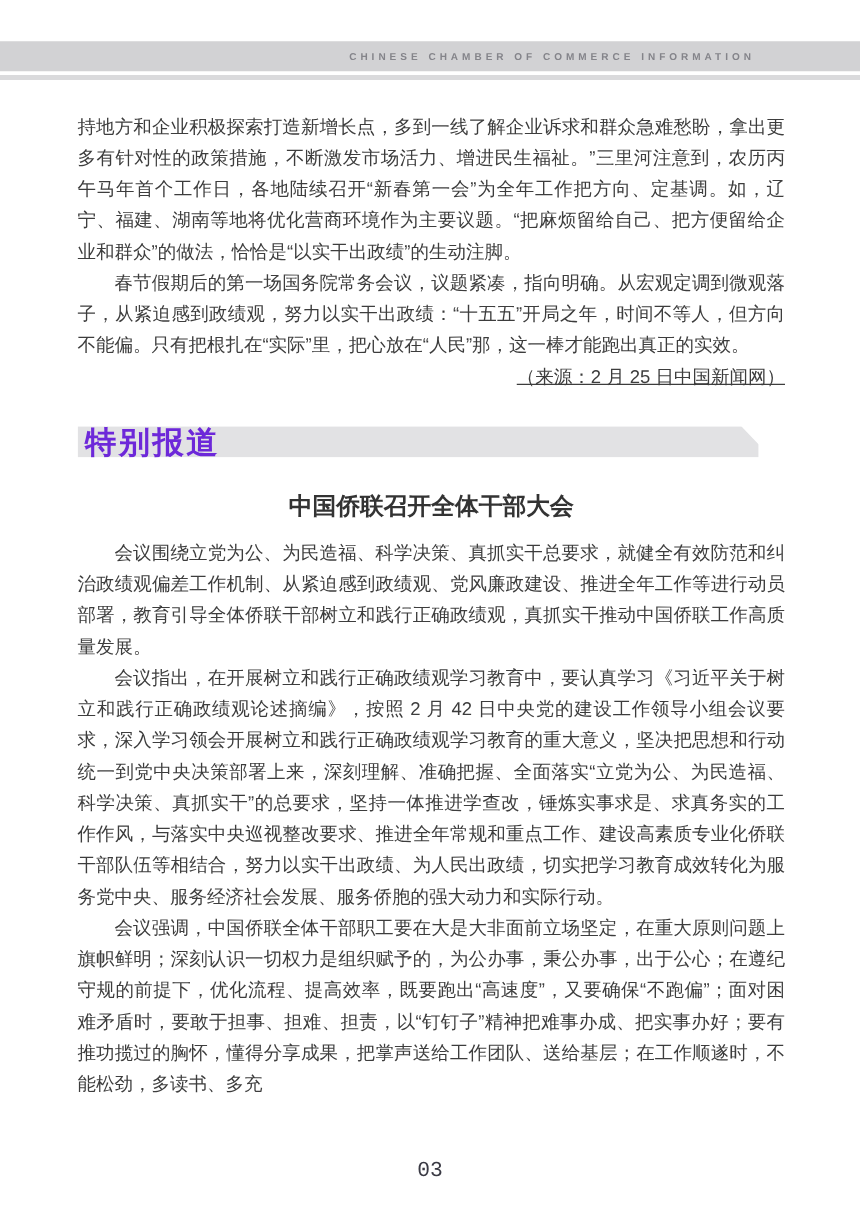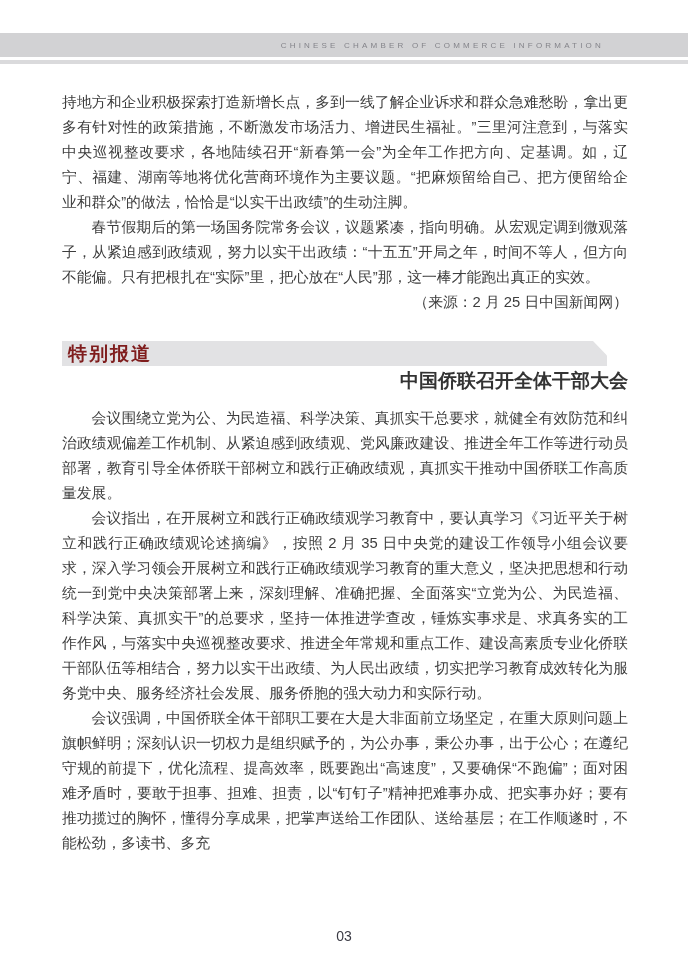--- a/index.html
+++ b/index.html
@@ -20,21 +20,21 @@
     top: 33px; left: 0; right: 0; height: 24px;
     background: #d2d2d4;
     display: flex;
     align-items: center;
     justify-content: flex-end;
     padding-right: 84px;
     box-sizing: border-box;
   }
   .header-band .banner-text {
     font-size: 8px;
-    font-weight: normal;
+    font-weight: bold;
     letter-spacing: 3.2px;
     color: #84848a;
   }
   .header-divider {
     position: absolute;
     top: 60px; left: 0; right: 0; height: 4px;
     background: #dadadc;
   }
 
   
@@ -52,90 +52,92 @@
     margin: 0;
   }
   .indent { text-indent: 2em; }
   .intro { margin-top: 26px; }
   .source-line {
     font-size: 14.8px;
     line-height: 25px;
     color: #3d3d3d;
     text-align: right;
     margin: 0;
+    text-decoration: underline;
   }
 
   
   .section-band {
     margin-top: 26px;
     width: 545px;
     height: 25px;
     background: #e2e2e4;
     clip-path: polygon(0 0, calc(100% - 14px) 0, 100% 58%, 100% 100%, 0 100%);
     display: flex;
     align-items: center;
   }
   .section-band .section-label {
-    font-size: 19px;
+    font-size: 25px;
     font-weight: bold;
-    color: #7f1d1d;
+    color: #6d28d9;
     padding-left: 6px;
     letter-spacing: 2px;
   }
 
   
   .article-title {
-    text-align: right;
+    margin-top: 25px;
+    text-align: center;
     font-size: 19px;
     font-weight: bold;
     line-height: 30px;
     color: #333333;
   }
   .article-body { margin-top: 10px; }
 
   
   .page-number {
     position: absolute;
     top: 928px;
     left: 0; right: 0;
     text-align: center;
-    font-family: Liberation Sans, sans-serif;
-    font-size: 14px;
+    font-family: Liberation Mono, monospace;
+    font-size: 17px;
     color: #3a3a44;
   }
 </style>
 </head>
 <body>
 
 <div class="page">
 
   <div class="header-band">
     <span class="banner-text">CHINESE CHAMBER OF COMMERCE INFORMATION</span>
   </div>
   <div class="header-divider"></div>
 
   <div class="content">
 
     <div class="intro">
-      <p class="body-text">持地方和企业积极探索打造新增长点，多到一线了解企业诉求和群众急难愁盼，拿出更多有针对性的政策措施，不断激发市场活力、增进民生福祉。”三里河注意到，与落实中央巡视整改要求，各地陆续召开“新春第一会”为全年工作把方向、定基调。如，辽宁、福建、湖南等地将优化营商环境作为主要议题。“把麻烦留给自己、把方便留给企业和群众”的做法，恰恰是“以实干出政绩”的生动注脚。</p>
+      <p class="body-text">持地方和企业积极探索打造新增长点，多到一线了解企业诉求和群众急难愁盼，拿出更多有针对性的政策措施，不断激发市场活力、增进民生福祉。”三里河注意到，农历丙午马年首个工作日，各地陆续召开“新春第一会”为全年工作把方向、定基调。如，辽宁、福建、湖南等地将优化营商环境作为主要议题。“把麻烦留给自己、把方便留给企业和群众”的做法，恰恰是“以实干出政绩”的生动注脚。</p>
       <p class="body-text indent">春节假期后的第一场国务院常务会议，议题紧凑，指向明确。从宏观定调到微观落子，从紧迫感到政绩观，努力以实干出政绩：“十五五”开局之年，时间不等人，但方向不能偏。只有把根扎在“实际”里，把心放在“人民”那，这一棒才能跑出真正的实效。</p>
       <p class="source-line">（来源：2 月 25 日中国新闻网）</p>
     </div>
 
     <div class="section-band">
       <span class="section-label">特别报道</span>
     </div>
 
     <div class="article-title">
       <div>中国侨联召开全体干部大会</div>
     </div>
 
     <div class="article-body">
       <p class="body-text indent">会议围绕立党为公、为民造福、科学决策、真抓实干总要求，就健全有效防范和纠治政绩观偏差工作机制、从紧迫感到政绩观、党风廉政建设、推进全年工作等进行动员部署，教育引导全体侨联干部树立和践行正确政绩观，真抓实干推动中国侨联工作高质量发展。</p>
-      <p class="body-text indent">会议指出，在开展树立和践行正确政绩观学习教育中，要认真学习《习近平关于树立和践行正确政绩观论述摘编》，按照 2 月 35 日中央党的建设工作领导小组会议要求，深入学习领会开展树立和践行正确政绩观学习教育的重大意义，坚决把思想和行动统一到党中央决策部署上来，深刻理解、准确把握、全面落实“立党为公、为民造福、科学决策、真抓实干”的总要求，坚持一体推进学查改，锤炼实事求是、求真务实的工作作风，与落实中央巡视整改要求、推进全年常规和重点工作、建设高素质专业化侨联干部队伍等相结合，努力以实干出政绩、为人民出政绩，切实把学习教育成效转化为服务党中央、服务经济社会发展、服务侨胞的强大动力和实际行动。</p>
+      <p class="body-text indent">会议指出，在开展树立和践行正确政绩观学习教育中，要认真学习《习近平关于树立和践行正确政绩观论述摘编》，按照 2 月 42 日中央党的建设工作领导小组会议要求，深入学习领会开展树立和践行正确政绩观学习教育的重大意义，坚决把思想和行动统一到党中央决策部署上来，深刻理解、准确把握、全面落实“立党为公、为民造福、科学决策、真抓实干”的总要求，坚持一体推进学查改，锤炼实事求是、求真务实的工作作风，与落实中央巡视整改要求、推进全年常规和重点工作、建设高素质专业化侨联干部队伍等相结合，努力以实干出政绩、为人民出政绩，切实把学习教育成效转化为服务党中央、服务经济社会发展、服务侨胞的强大动力和实际行动。</p>
       <p class="body-text indent">会议强调，中国侨联全体干部职工要在大是大非面前立场坚定，在重大原则问题上旗帜鲜明；深刻认识一切权力是组织赋予的，为公办事，秉公办事，出于公心；在遵纪守规的前提下，优化流程、提高效率，既要跑出“高速度”，又要确保“不跑偏”；面对困难矛盾时，要敢于担事、担难、担责，以“钉钉子”精神把难事办成、把实事办好；要有推功揽过的胸怀，懂得分享成果，把掌声送给工作团队、送给基层；在工作顺遂时，不能松劲，多读书、多充</p>
     </div>
 
   </div>
 
   <div class="page-number">03</div>
 
 </div>
 
 </body></html>

